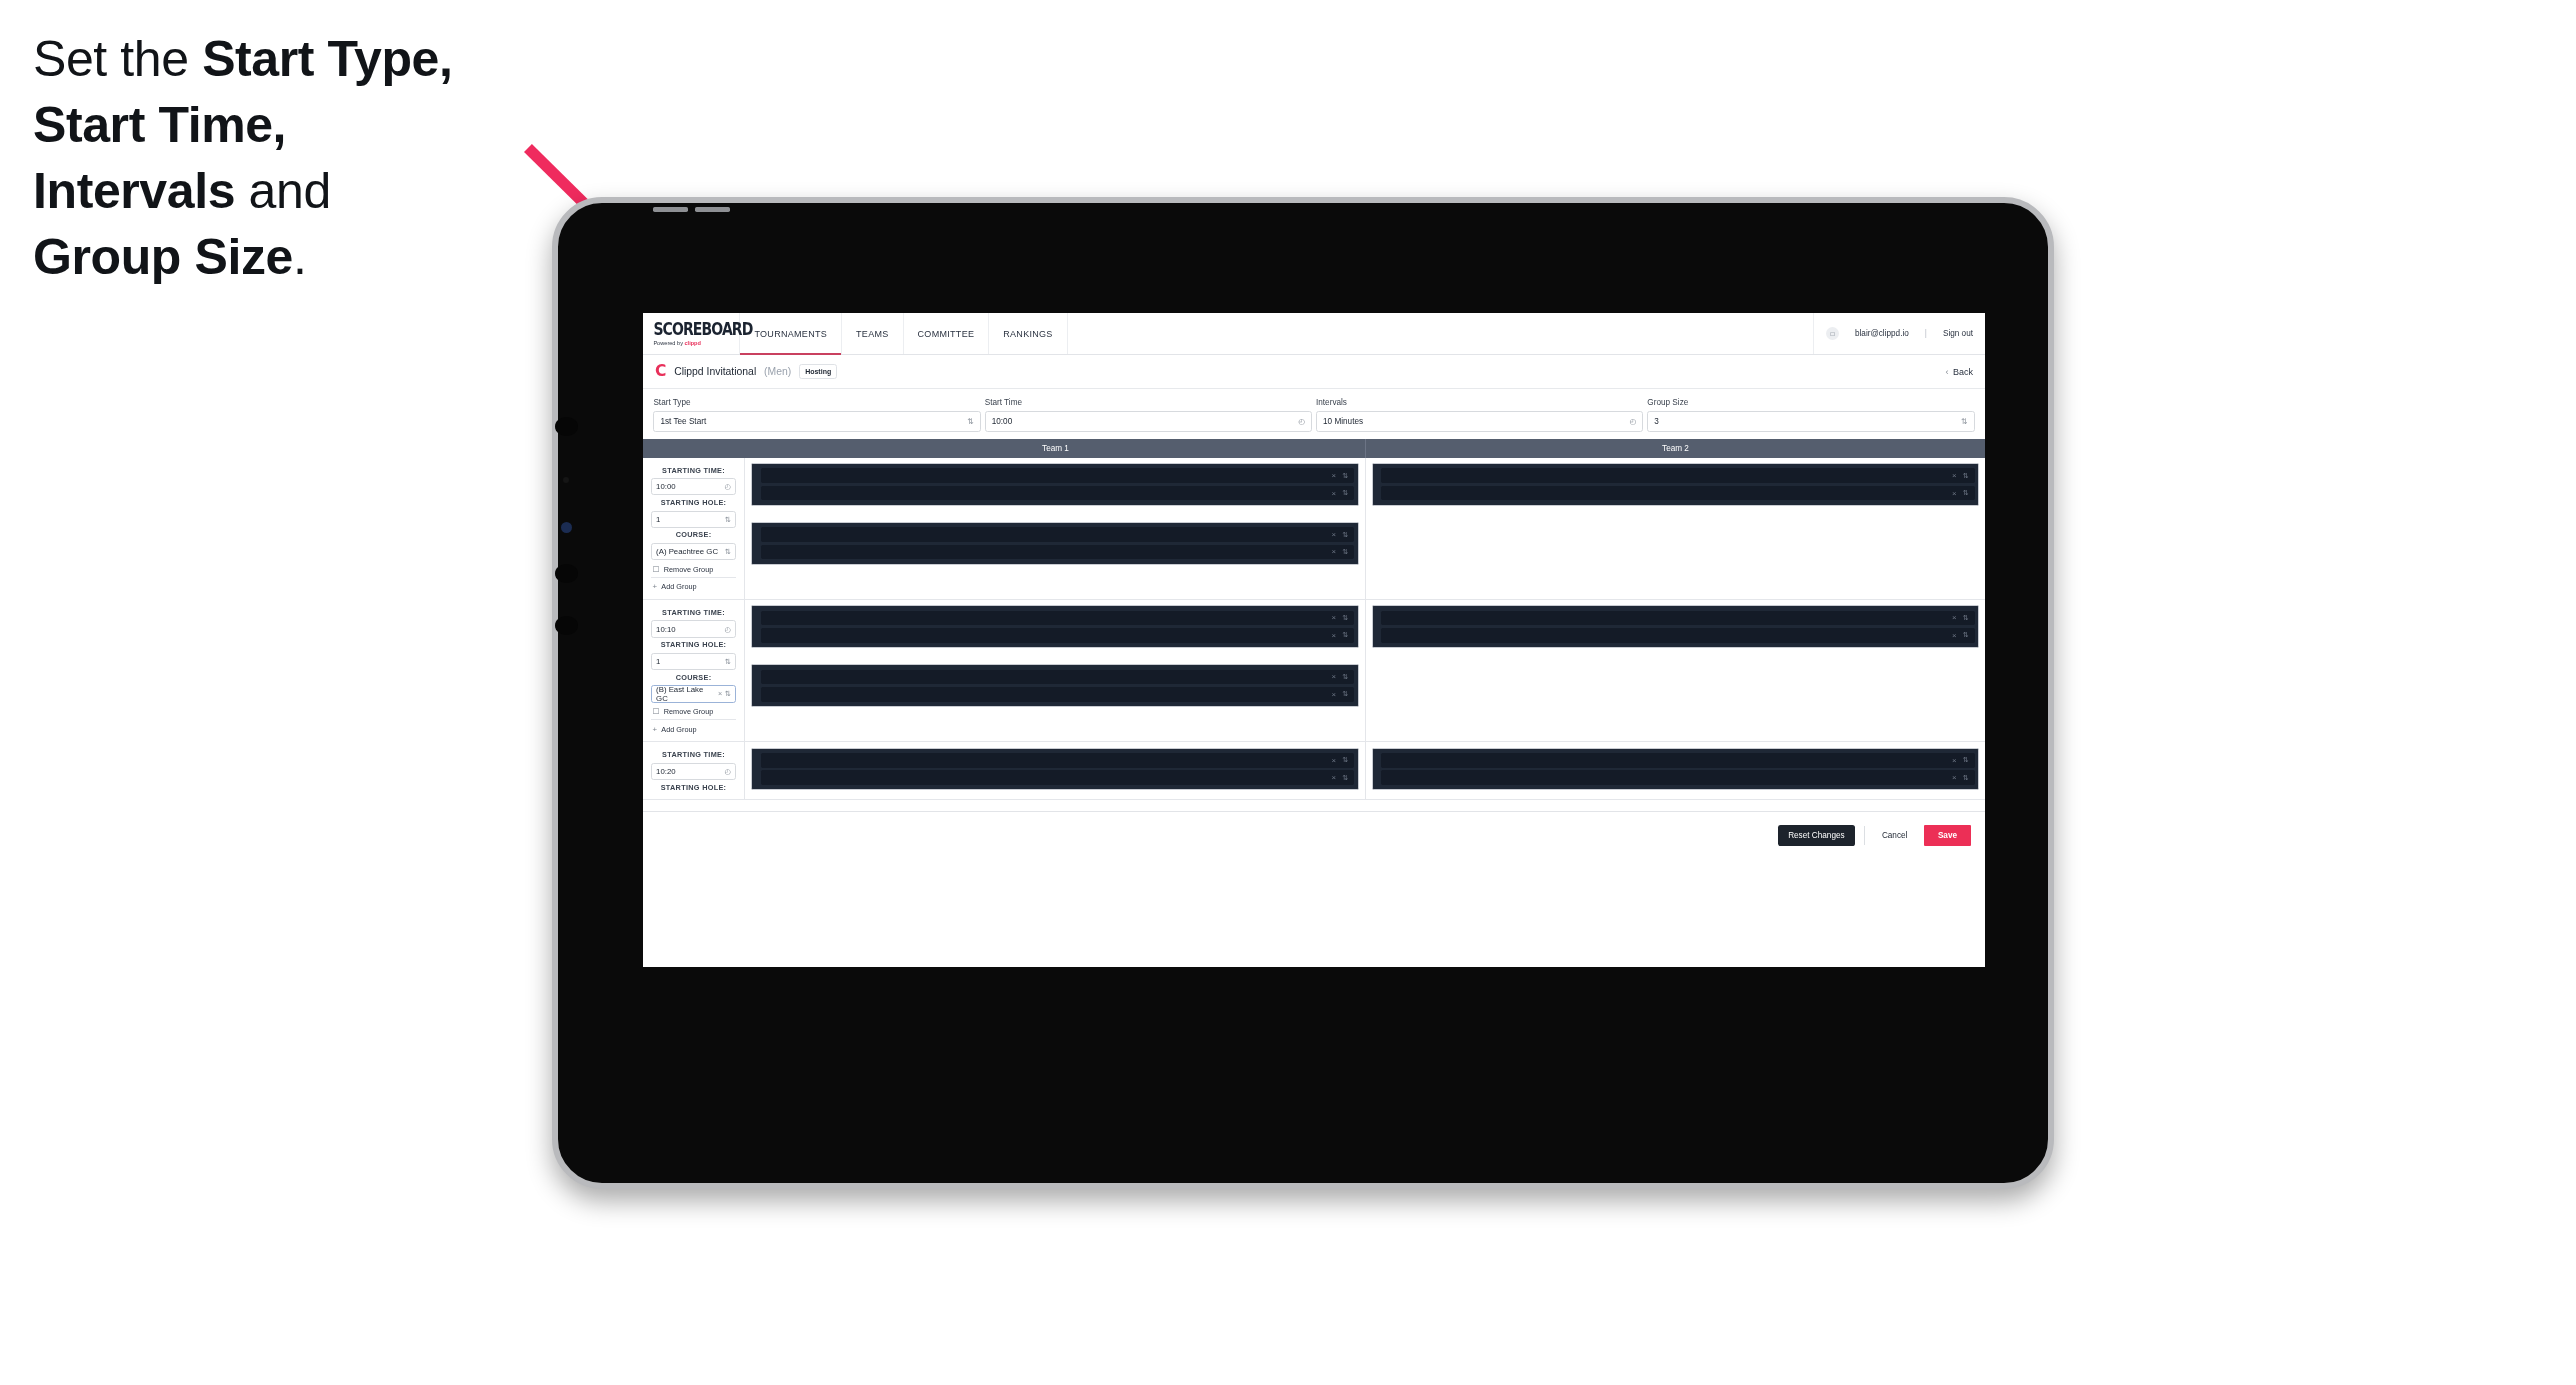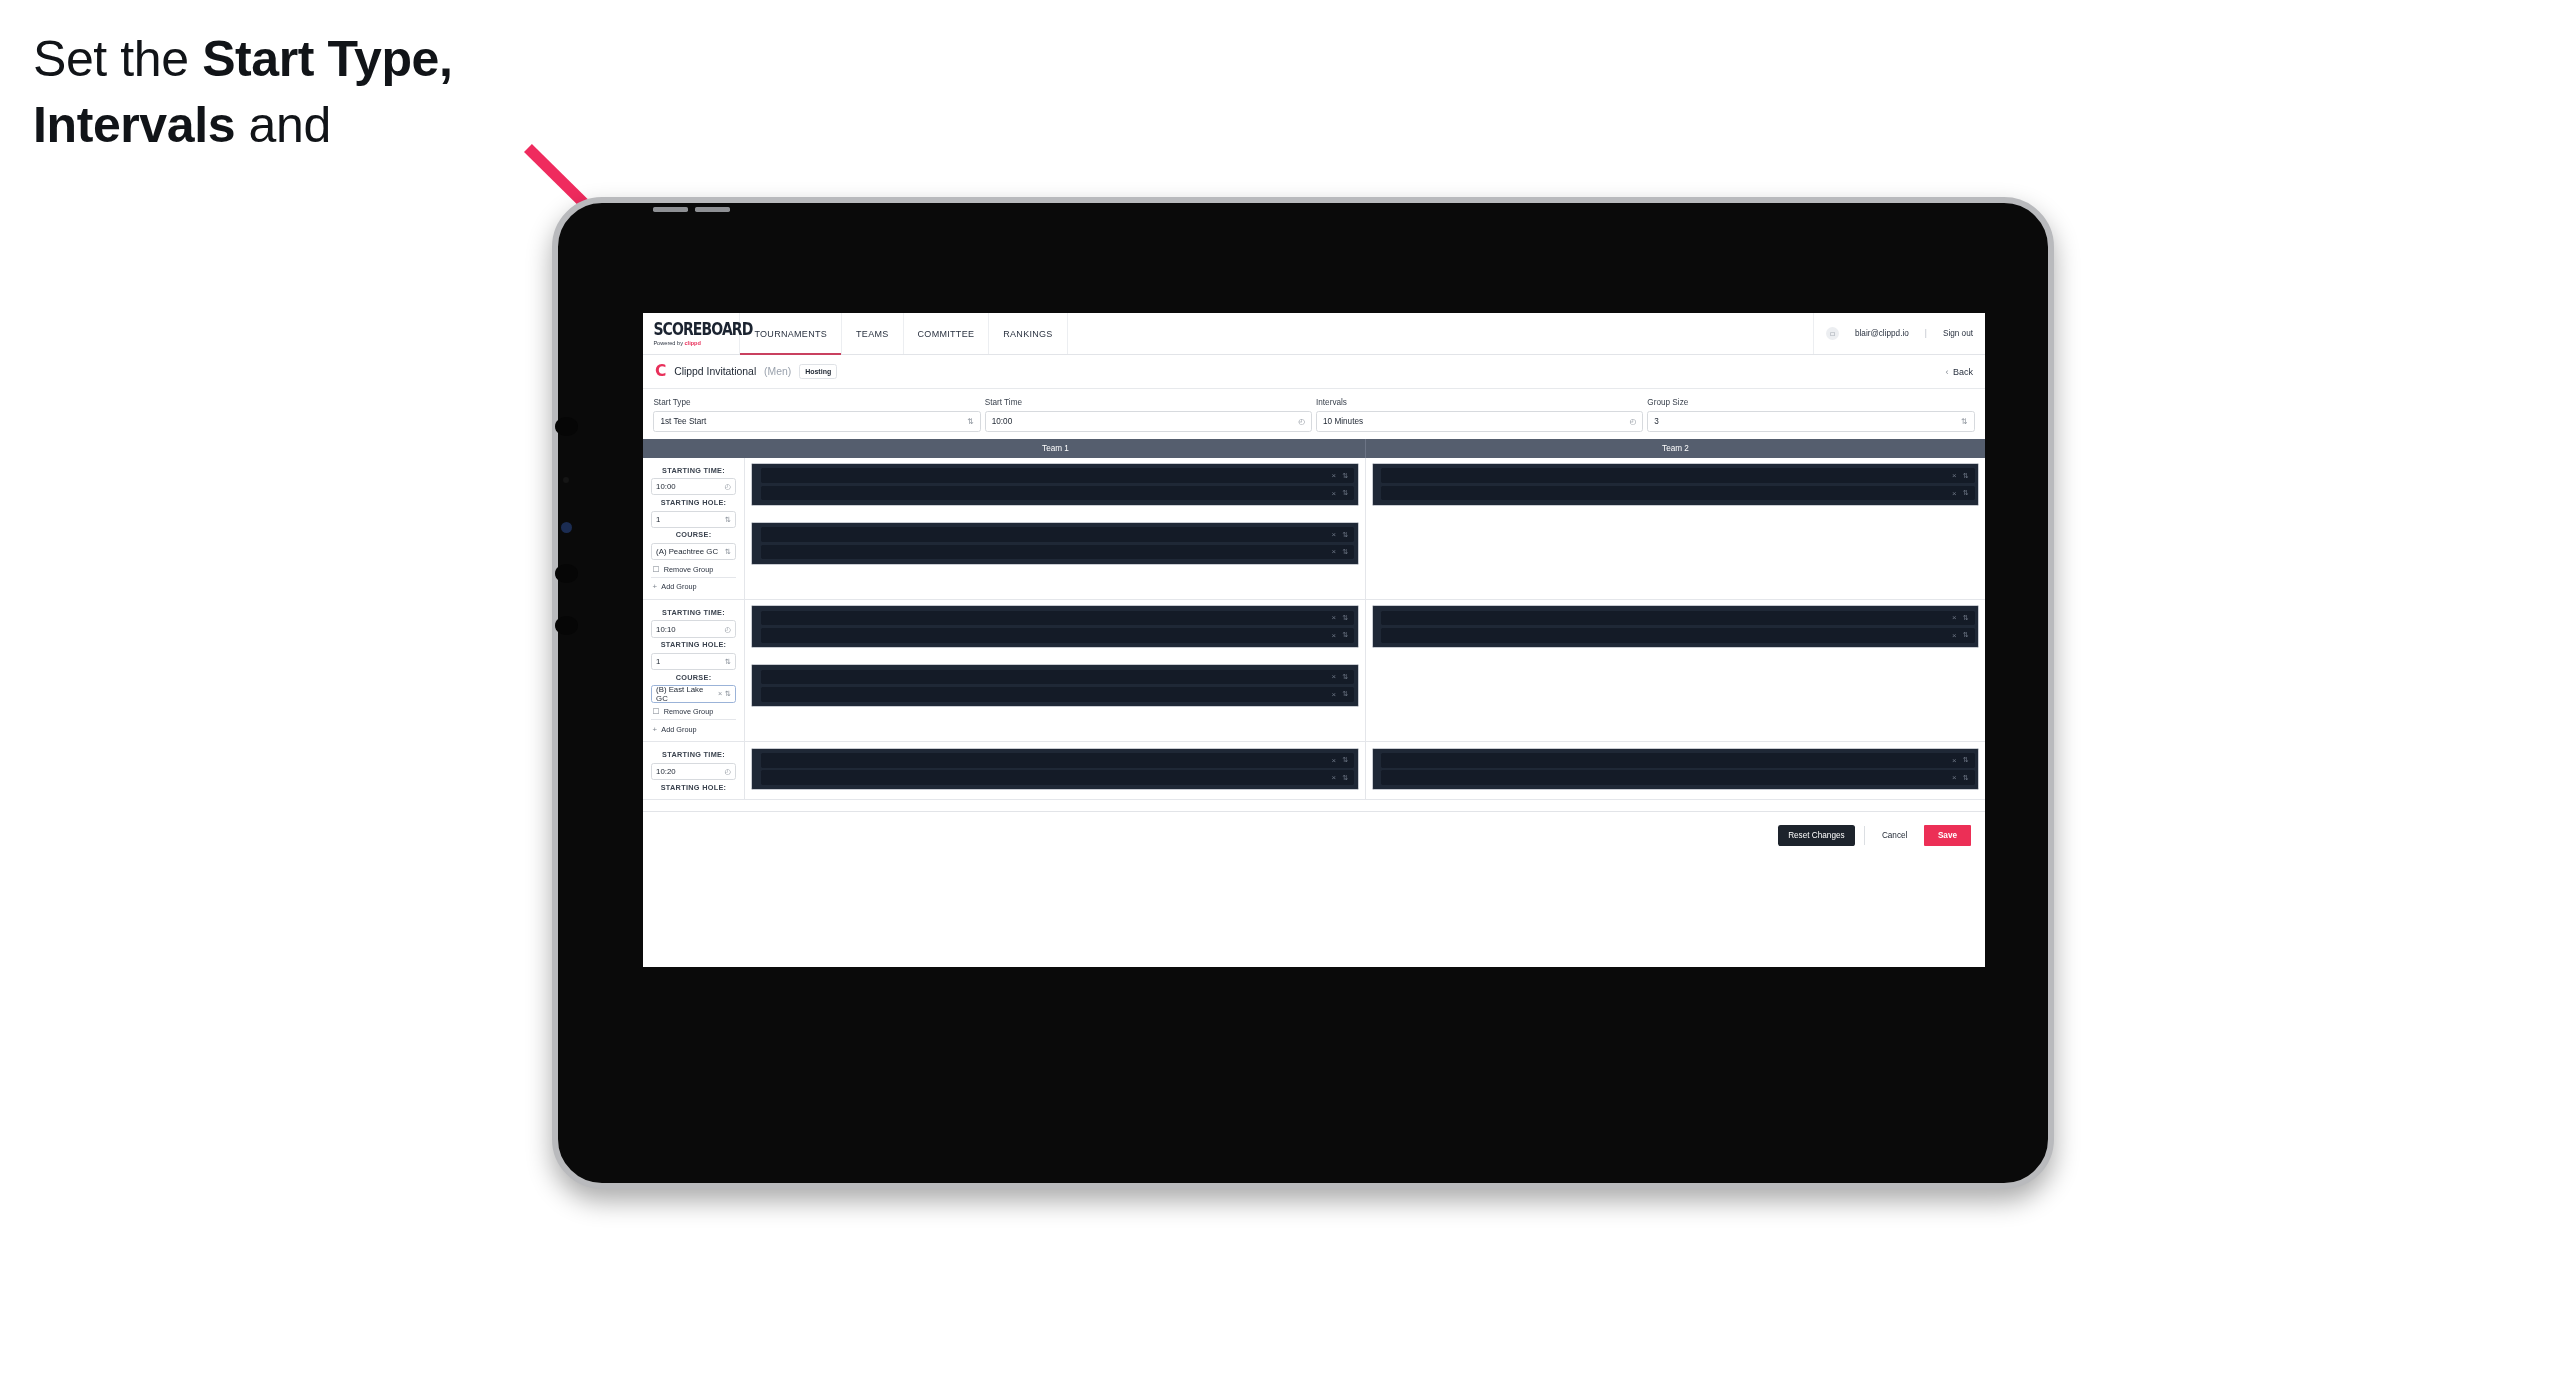--- a/index.html
+++ b/index.html
@@ -126,21 +126,23 @@
   #reset-btn{background:#1d232c;color:#fff;font-size:8.2px;padding:6px 10.4px;border-radius:2.6px;cursor:pointer;}
   #btn-sep{width:0.9px;height:19px;background:#dcdfe3;}
   #cancel-btn{font-size:8.2px;color:#1c2430;cursor:pointer;padding:0 7px;}
   #save-btn{background:#ec2f56;color:#fff;font-size:8.2px;font-weight:bold;padding:6px 14px;border-radius:1px;cursor:pointer;}
 </style>
 </head>
 <body>
 
 <div id="caption">
   <div><span>Set the </span><span class="b">Start Type,</span></div>
+  <div><span class="b">Start Time,</span></div>
   <div><span class="b">Intervals</span><span> and</span></div>
+  <div><span class="b">Group Size</span><span>.</span></div>
 </div>
 
 <svg id="arrow" viewBox="0 0 420 400">
   <line x1="22" y1="22" x2="316" y2="312" stroke="#ef2b5e" stroke-width="13"></line>
   <polygon points="296,262 350,338 266,322" fill="#ef2b5e"></polygon>
 </svg>
 
 <div id="tablet">
   <div id="tablet-top-btns"><span></span><span></span></div>
   <div class="side-dot" id="sd1"></div>

